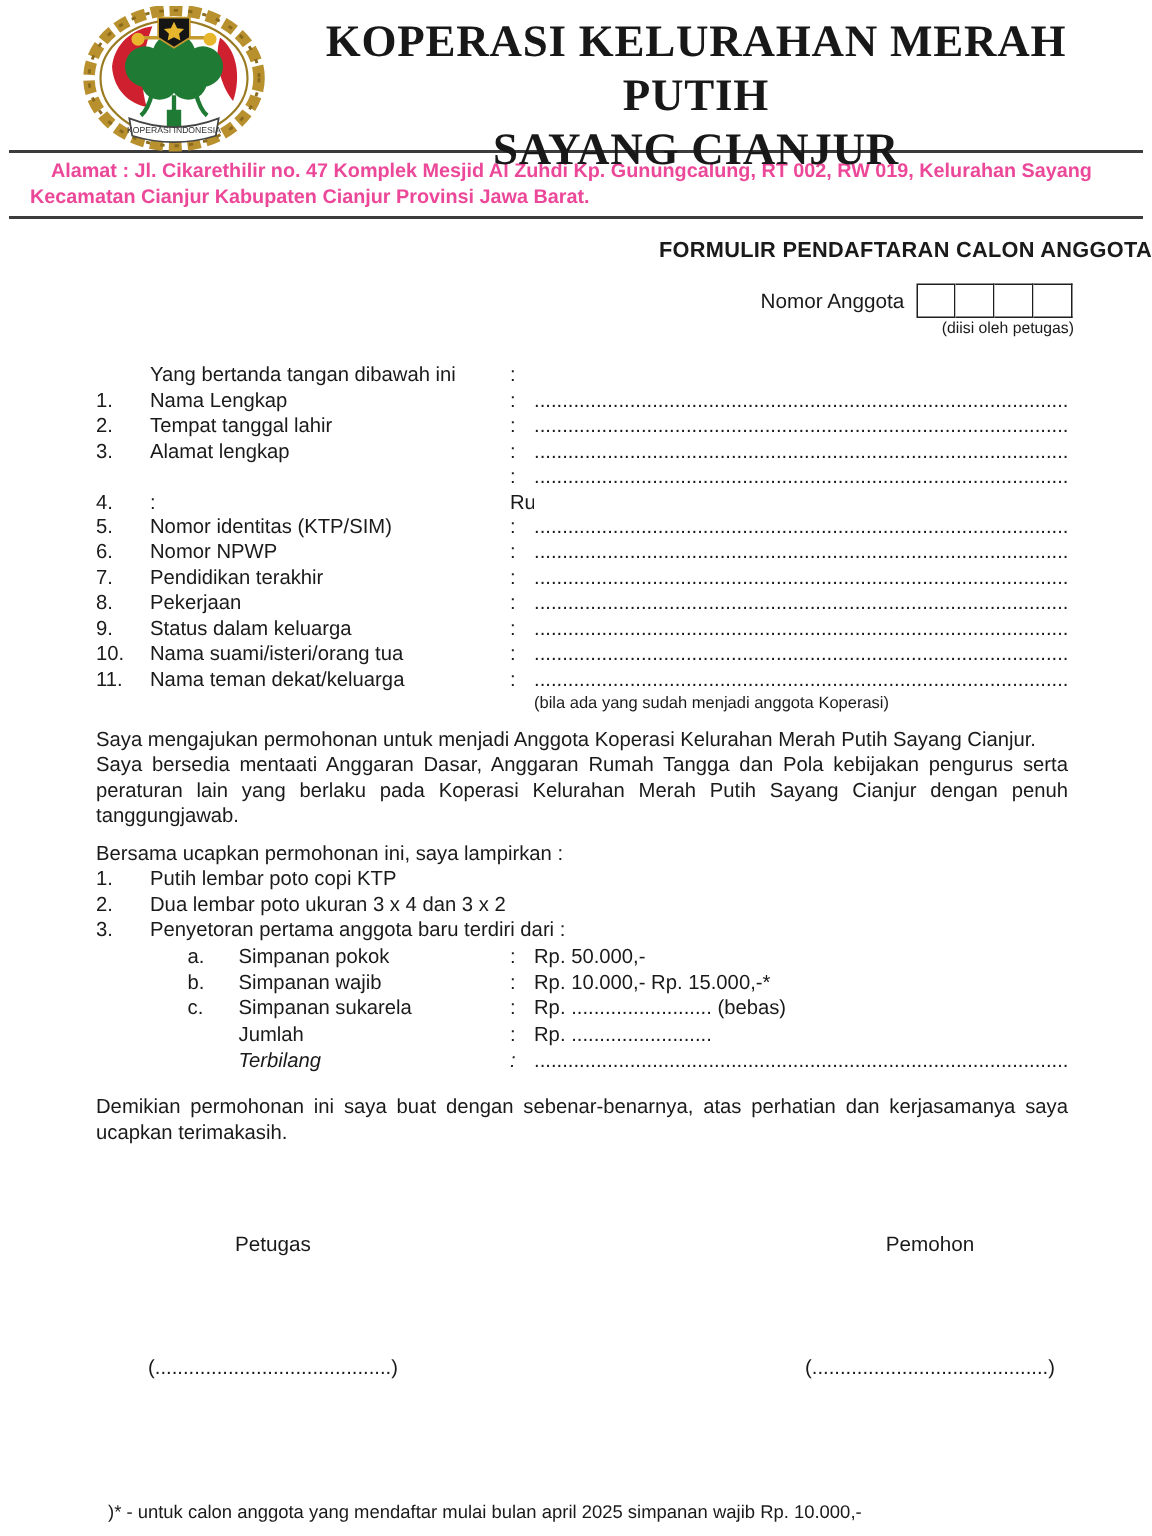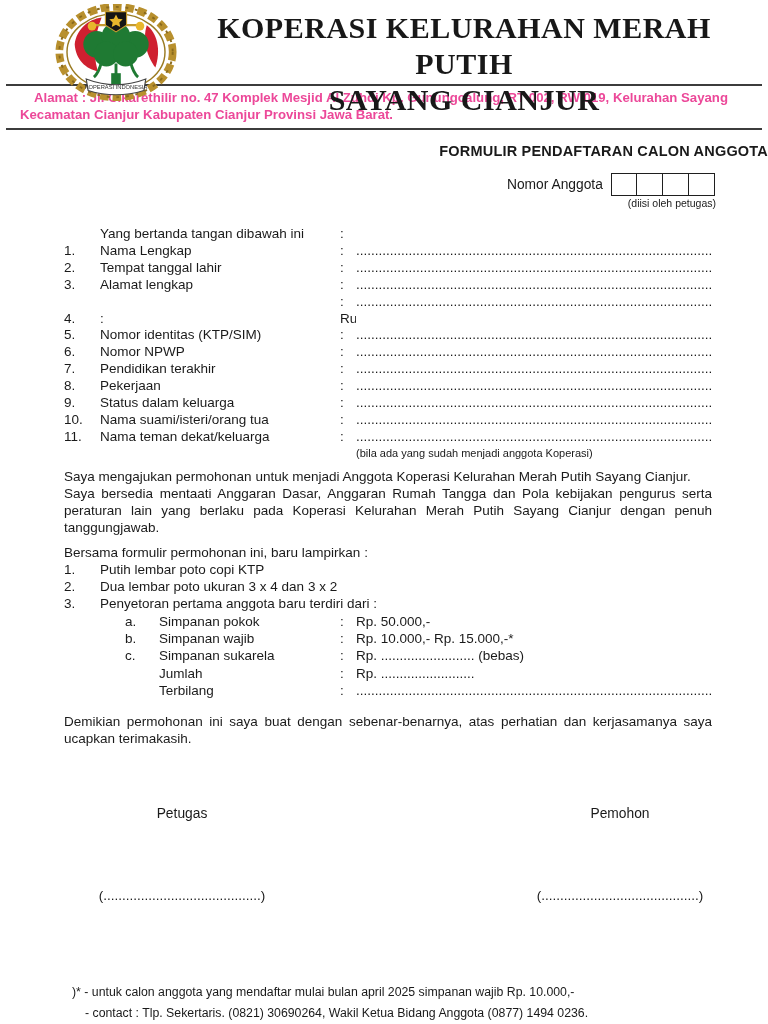--- a/index.html
+++ b/index.html
@@ -8,21 +8,21 @@
     position: relative;
     width: 768px; height: 1024px;
     margin: 0 auto;
     background: #ffffff;
     color: #1a1a1a;
     font-family: "Liberation Sans", sans-serif;
     font-size: 13.5px;
     overflow: hidden;
   }
   
-  .masthead { position: relative; height: 84px; }
+  .masthead { position: relative; height: 100px; }
   .logo { position: absolute; left: 52px; top: 4px; width: 128px; height: 98px; }
   .masthead-title {
     position: absolute; left: 168px; right: 8px; top: 10px;
     text-align: center;
     font-family: "Liberation Serif", serif;
     font-weight: 700;
     font-size: 30px; line-height: 36px;
     letter-spacing: 0.5px;
     color: #181818;
   }
@@ -82,21 +82,21 @@
     display: grid; grid-template-columns: 36px 1fr;
     line-height: 16.9px;
   }
   .deposit-row {
     display: grid; grid-template-columns: 34px 181px 16px 1fr;
     margin-left: 61px;
     line-height: 17.2px;
     align-items: baseline;
   }
   .deposit-row .value { white-space: pre; overflow: hidden; }
-  .terbilang .dep-label, .terbilang .dep-colon { }
+  .terbilang .dep-label, .terbilang .dep-colon { font-style: italic; }
   .closing { margin-top: 15px; }
   
   .signatures { position: relative; height: 200px; margin-top: 30px; }
   .sig-label {
     position: absolute; top: 28px; width: 240px; text-align: center;
     font-size: 13.8px;
   }
   .sig-label.left { left: 62px; }
   .sig-label.right { left: 500px; }
   .sig-line {
@@ -238,21 +238,21 @@
       <div>11.</div>
       <div>Nama teman dekat/keluarga</div>
       <div>:</div>
       <div class="dots">..............................................................................................................</div>
     </div>
     <div class="field-caption">(bila ada yang sudah menjadi anggota Koperasi)</div>
 
     <p class="para para-1">Saya mengajukan permohonan untuk menjadi Anggota Koperasi Kelurahan Merah Putih Sayang Cianjur.</p>
     <p class="para para-2">Saya bersedia mentaati Anggaran Dasar, Anggaran Rumah Tangga dan Pola kebijakan pengurus serta peraturan lain yang berlaku pada Koperasi Kelurahan Merah Putih Sayang Cianjur dengan penuh tanggungjawab.</p>
 
-    <div class="attach-intro">Bersama formulir permohonan ini, baru lampirkan :</div>
+    <div class="attach-intro">Bersama ucapkan permohonan ini, saya lampirkan :</div>
     <div class="attach-row">
       <div>1.</div>
       <div>Putih lembar poto copi KTP</div>
     </div>
     <div class="attach-row">
       <div>2.</div>
       <div>Dua lembar poto ukuran 3 x 4 dan 3 x 2</div>
     </div>
     <div class="attach-row">
       <div>3.</div>

